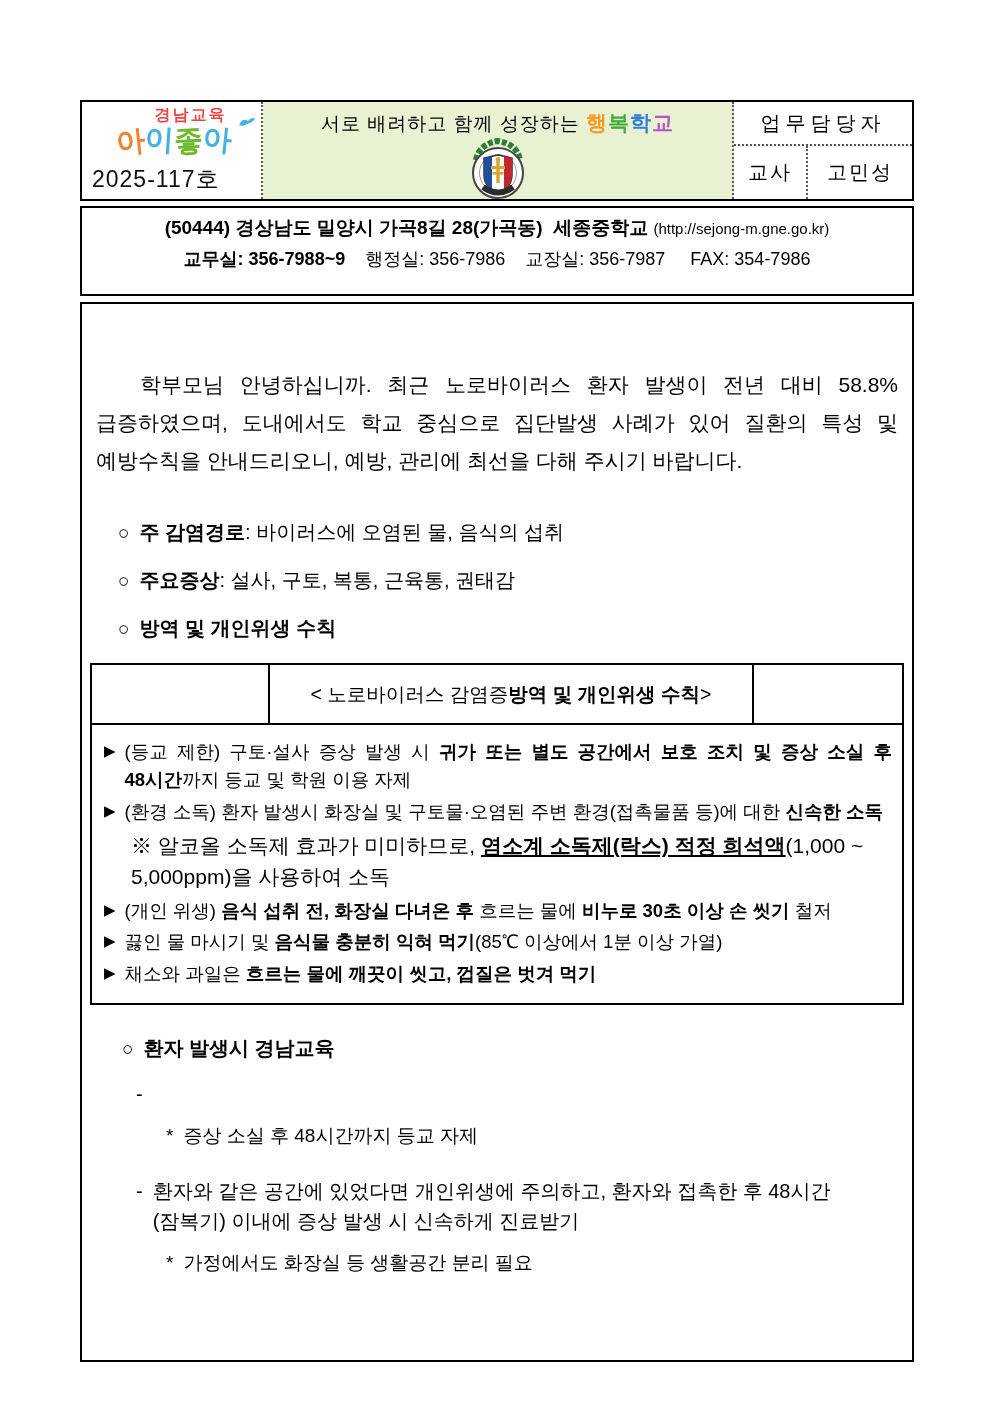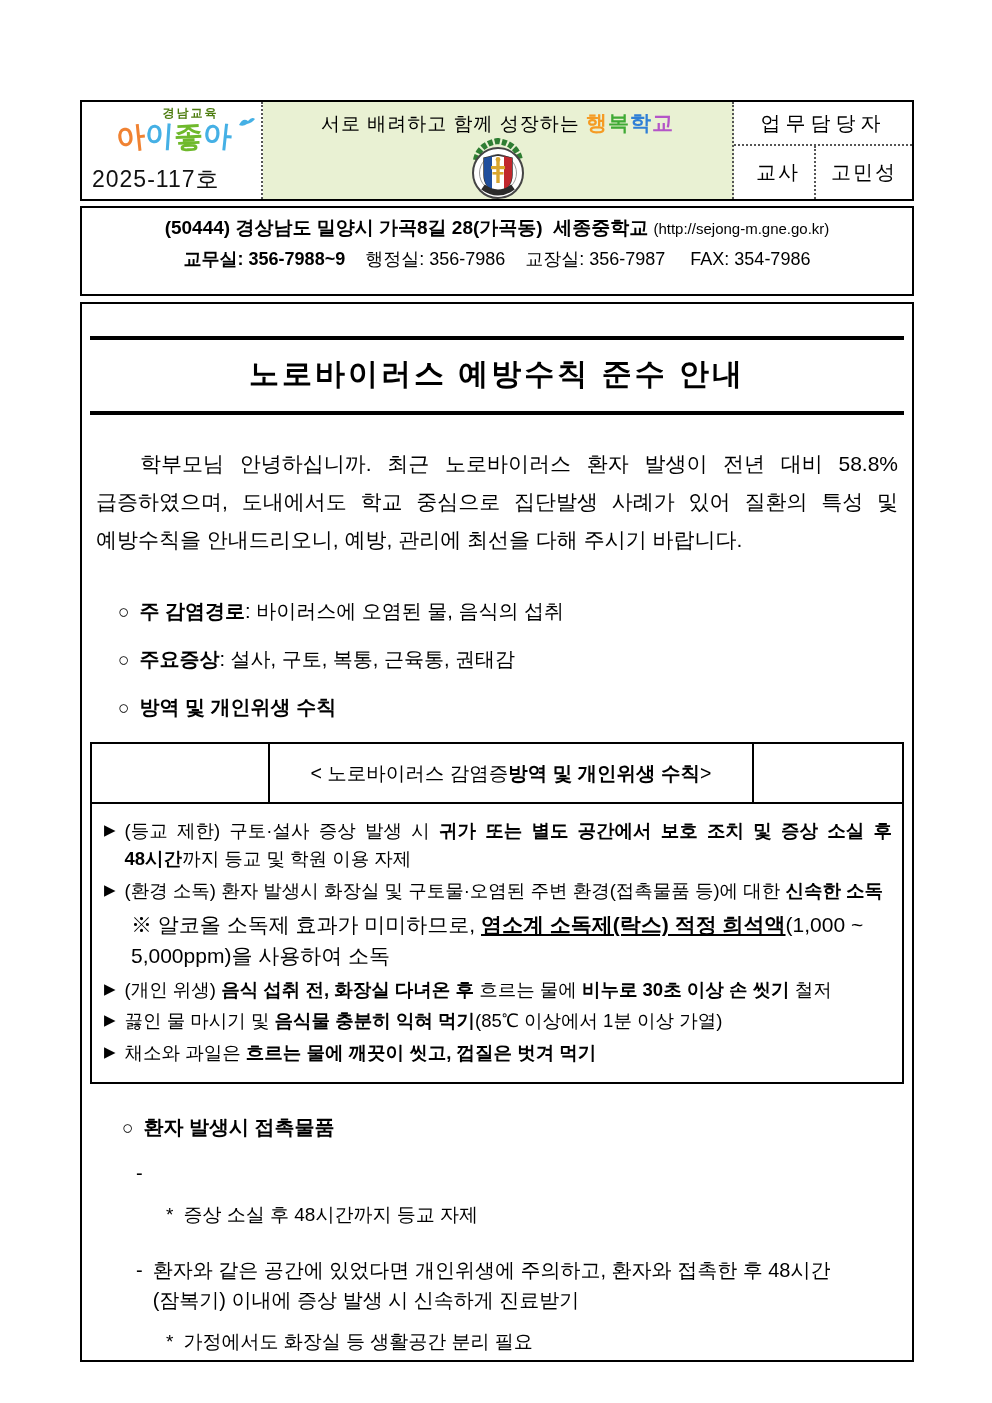--- a/index.html
+++ b/index.html
@@ -15,21 +15,21 @@
   
   .head-table {
     display: flex; border: 2px solid #000; height: 101px; background: #fff;
   }
   .hcell-left {
     width: 181px; border-right: 2px dotted #555;
     display: flex; flex-direction: column; justify-content: space-between;
     padding: 5px 6px 4px 10px;
   }
   .logo-block { text-align: center; line-height: 1.05; position: relative; }
-  .org-small { display: block; font-size: 12px; color: #4d7c0f; letter-spacing: 2px; margin-left: 34px; font-weight: bold; }
+  .org-small { display: block; font-size: 16px; color: #ef4444; letter-spacing: 2px; margin-left: 34px; font-weight: bold; }
   .brand { font-size: 29px; font-weight: bold; letter-spacing: 0; white-space: nowrap; }
   .brand span { display: inline-block; }
   .brand span:nth-child(1) { transform: rotate(-6deg) translateY(2px); }
   .brand span:nth-child(2) { transform: rotate(4deg); }
   .brand span:nth-child(3) { transform: rotate(-3deg) translateY(1px); }
   .brand span:nth-child(4) { transform: rotate(6deg); }
   .bird { position: absolute; right: -2px; top: 8px; }
   .doc-no { font-size: 23px; letter-spacing: 1px; color: #111; font-family: "Liberation Sans", sans-serif; }
 
   .hcell-center {
@@ -43,21 +43,21 @@
     font-family: "Liberation Serif", serif;
     font-size: 43px; font-weight: 900; letter-spacing: 17px;
     white-space: nowrap; text-indent: 17px;
   }
 
   .hcell-right { width: 178px; display: flex; flex-direction: column; }
   .contact-label {
     flex: 0 0 44px; display: flex; align-items: center; justify-content: center;
     font-size: 20px; letter-spacing: 5px; border-bottom: 2px dotted #555;
   }
-  .contact-row { flex: 1; display: flex; padding-left: 8px; }
+  .contact-row { flex: 1; display: flex; }
   .contact-role {
     width: 74px; border-right: 2px dotted #555;
     display: flex; align-items: center; justify-content: center; font-size: 20px; letter-spacing: 2px;
   }
   .contact-name { flex: 1; display: flex; align-items: center; justify-content: center; font-size: 20px; letter-spacing: 2px; }
 
   
   .address-box {
     border: 2px solid #000; margin-top: 5px;
     text-align: center; padding: 7px 0 23px;
@@ -154,23 +154,20 @@
     </div>
   </div>
 
   <div class="address-box">
     <div class="address-line1"><span style="font-weight: bold;">(50444) 경상남도 밀양시 가곡8길 28(가곡동)  세종중학교 </span><span style="font-size: 15px;">(http://sejong-m.gne.go.kr)</span></div>
     <div class="address-line2"><span style="font-weight: bold;">교무실: 356-7988~9</span><span>    행정실: 356-7986    교장실: 356-7987     FAX: 354-7986</span></div>
   </div>
 
   <div class="main-box">
 
-    <div class="title-block">
-      <div class="notice-title">노로바이러스 예방수칙 준수 안내</div>
-    </div>
 
     <p class="intro">학부모님 안녕하십니까. 최근 노로바이러스 환자 발생이 전년 대비 58.8% 급증하였으며, 도내에서도 학교 중심으로 집단발생 사례가 있어 질환의 특성 및 예방수칙을 안내드리오니, 예방, 관리에 최선을 다해 주시기 바랍니다.</p>
 
     <div class="bullets">
       <div class="bullet">
         <span class="marker">○</span><span class="blabel">주 감염경로</span><span>: 바이러스에 오염된 물, 음식의 섭취</span>
       </div>
       <div class="bullet">
         <span class="marker">○</span><span class="blabel">주요증상</span><span>: 설사, 구토, 복통, 근육통, 권태감</span>
       </div>
@@ -209,21 +206,21 @@
         </div>
         <div class="rule">
           <span class="marker">▶</span>
             <span><span>채소와 과일은 </span><span style="font-weight: bold;">흐르는 물에 깨끗이 씻고, 껍질은 벗겨 먹기</span></span>
         </div>
       </div>
     </div>
 
     <div class="compliance">
       <div class="comp-heading">
-        <span class="marker">○</span><span class="blabel">환자 발생시 접촉물품</span>
+        <span class="marker">○</span><span class="blabel">환자 발생시 경남교육</span>
       </div>
       <div class="comp-item">
         <span class="marker">-</span>
       </div>
       <div class="comp-item star">
         <span class="marker">*</span>
           <span>증상 소실 후 48시간까지 등교 자제</span>
       </div>
       <div class="comp-item gap-top">
         <span class="marker">-</span>

